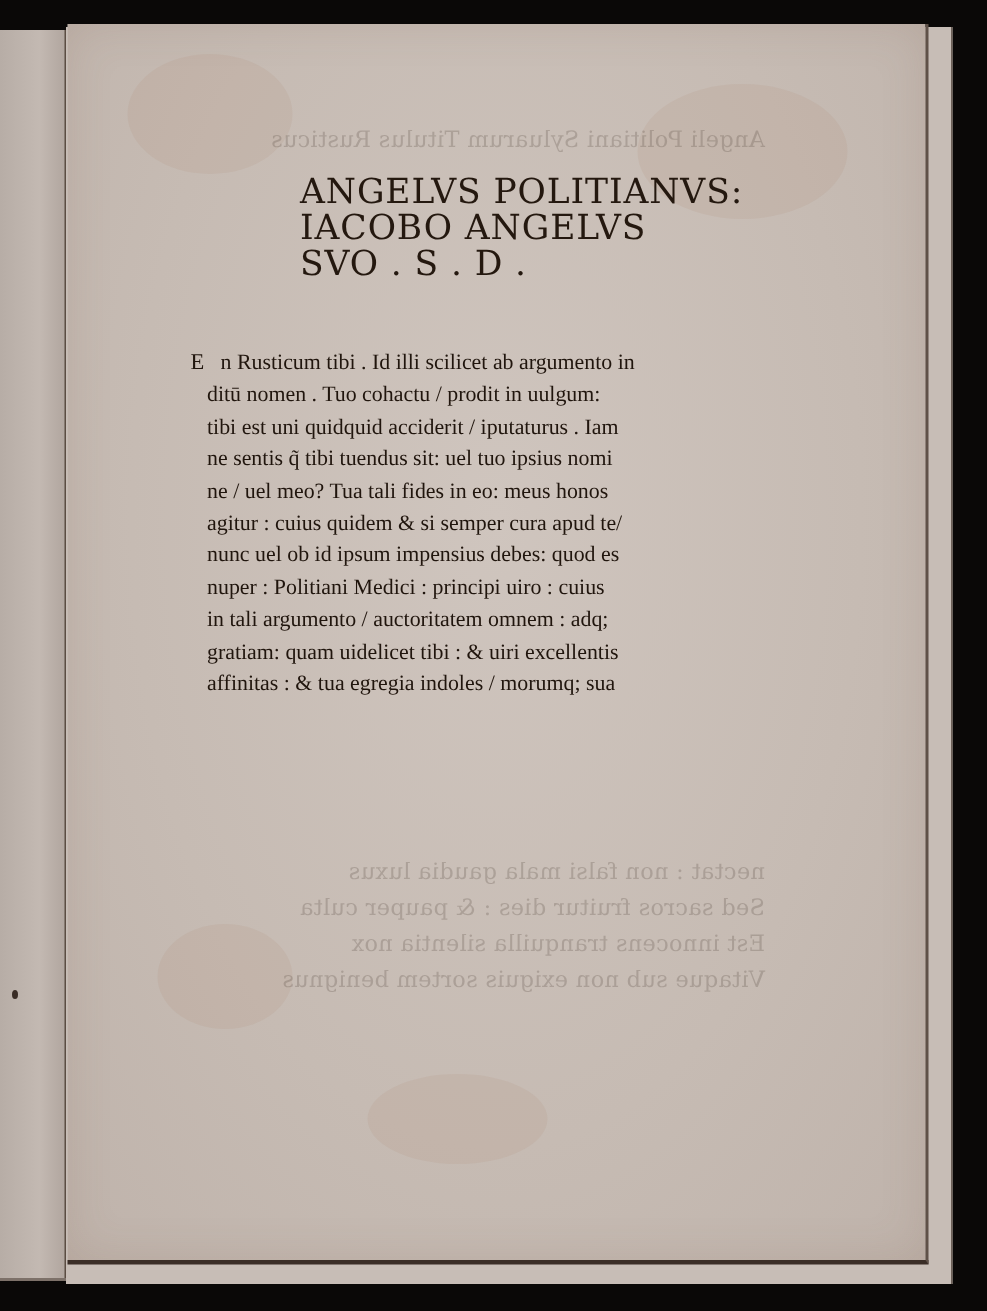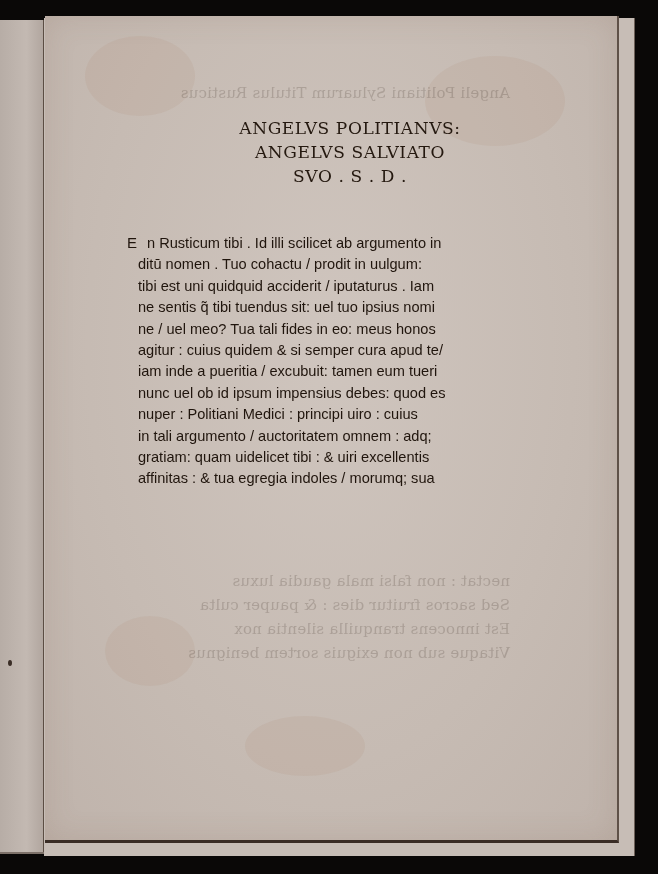--- a/index.html
+++ b/index.html
@@ -38,28 +38,28 @@
       background: rgba(170,130,110,0.12);
     }
     .bleed {
       position: absolute; left: 210px; width: 300px;
       color: rgba(70,55,45,0.22); font-size: 15px;
       transform: scaleX(-1); white-space: nowrap;
       font-family: "DejaVu Serif", serif; letter-spacing: 0.2px;
     }
     .heading {
       position: absolute; left: 200px; top: 116px; width: 300px;
-      text-align: center; color: #24180f;
+      text-align: left; color: #24180f;
       font-family: "DejaVu Serif", serif;
-      font-size: 17px; line-height: 24px; letter-spacing: 0.6px;
+      font-size: 23px; line-height: 24px; letter-spacing: 0.6px;
     }
     .heading div { white-space: nowrap; }
     .body-text {
       position: absolute; left: 127px; top: 232px; width: 430px;
-      color: #20150d; font-family: Liberation Sans, sans-serif;
+      color: #20150d; font-family: Liberation Serif, serif;
       font-size: 14.6px; line-height: 21.4px;
     }
     .body-line { white-space: nowrap; }
     .initial-guide {
       display: inline-block; width: 20px; font-size: 15px;
     }
     .indent { padding-left: 11px; }
   </style>
 </head>
 <body>
@@ -78,30 +78,29 @@
 </div>
 
 <div class="bleed" style="top:84px;">Angeli Politiani Syluarum Titulus Rusticus</div>
 <div class="bleed" style="top:572px;">nectat : non falsi mala gaudia luxus</div>
 <div class="bleed" style="top:596px;">Sed sacros fruitur dies : &amp; pauper culta</div>
 <div class="bleed" style="top:620px;">Est innocens tranquilla silentia nox</div>
 <div class="bleed" style="top:644px;">Vitaque sub non exiguis sortem benignus</div>
 
 <div class="heading">
   <div>ANGELVS POLITIANVS:</div>
-  <div>ANGELVS SALVIATO</div>
+  <div>IACOBO ANGELVS</div>
   <div>SVO . S . D .</div>
 </div>
 
 <div class="body-text">
   <div class="body-line"><span class="initial-guide">E</span><span>n Rusticum tibi . Id illi scilicet ab argumento in</span></div>
   <div class="body-line indent">ditū nomen . Tuo cohactu / prodit in uulgum:</div>
   <div class="body-line indent">tibi est uni quidquid acciderit / iputaturus . Iam</div>
   <div class="body-line indent">ne sentis q̃ tibi tuendus sit: uel tuo ipsius nomi</div>
   <div class="body-line indent">ne / uel meo? Tua tali fides in eo: meus honos</div>
   <div class="body-line indent">agitur : cuius quidem &amp; si semper cura apud te/</div>
-  <div class="body-line indent">iam inde a pueritia / excubuit: tamen eum tueri</div>
   <div class="body-line indent">nunc uel ob id ipsum impensius debes: quod es</div>
   <div class="body-line indent">nuper : Politiani Medici : principi uiro : cuius</div>
   <div class="body-line indent">in tali argumento / auctoritatem omnem : adq;</div>
   <div class="body-line indent">gratiam: quam uidelicet tibi : &amp; uiri excellentis</div>
   <div class="body-line indent">affinitas : &amp; tua egregia indoles / morumq; sua</div>
 </div>
 
 </body></html>

